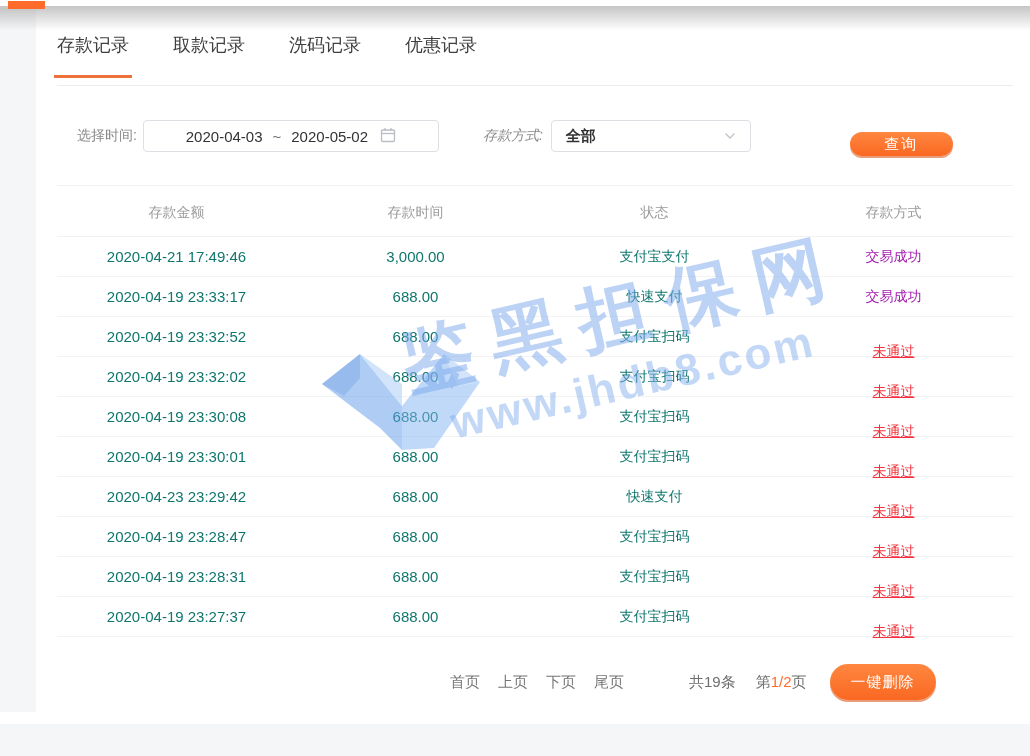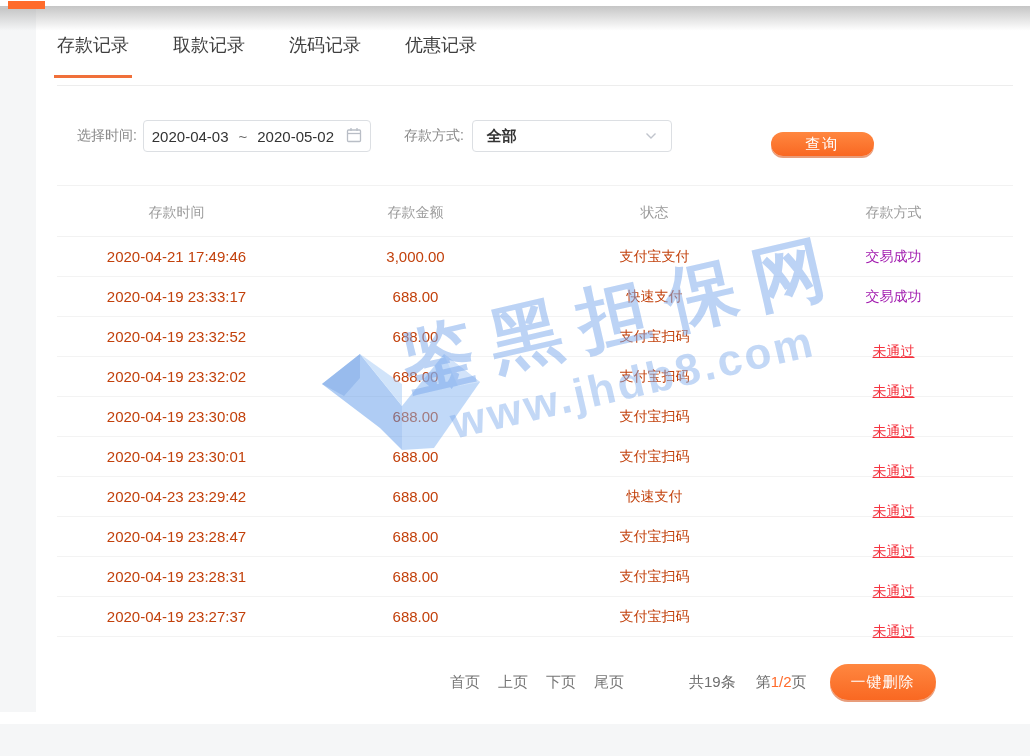--- a/index.html
+++ b/index.html
@@ -19,38 +19,38 @@
 
   
   .tabs { display:flex; margin-top:25px; padding-bottom:28px; border-bottom:1px solid #ededed; }
   .tab { position:relative; font-size:18px; color:#3f3f3f; line-height:24px; margin-right:44px; cursor:pointer; }
   .tab.active::after { content:""; position:absolute; left:-3px; right:-3px; bottom:-21px; height:3px; background:#f0703a; }
 
   
   .filter-row { display:flex; align-items:center; margin-top:32px; height:36px; }
   .flabel { font-size:14px; color:#8a8a8a; }
   .flabel.first { margin-left:20px; margin-right:6px; }
-  .date-input { width:228px; height:32px; border:1px solid #dcdfe3; border-radius:4px;
+  .date-input { width:296px; height:32px; border:1px solid #dcdfe3; border-radius:4px;
     display:flex; align-items:center; justify-content:center; gap:10px; font-size:15px; color:#333; cursor:pointer; }
   .date-input .sep { color:#666; }
   .cal { margin-left:2px; }
-  .flabel.method { margin-left:33px; margin-right:8px; }
+  .flabel.method { margin-left:44px; margin-right:8px;font-style:italic; }
   .select { width:200px; height:32px; border:1px solid #dcdfe3; border-radius:4px;
     display:flex; align-items:center; font-size:15px; color:#333; padding:0 14px; cursor:pointer;font-weight:bold; }
   .select .chev { margin-left:auto; display:flex; }
   .btn { border:none; color:#fff; font-size:15px; letter-spacing:2px; cursor:pointer;
     background:linear-gradient(#ff8740,#f96822); box-shadow:0 2px 0 rgba(214,77,14,.55); border-radius:19px; }
   .btn.query { width:103px; height:24px; margin-left:99px;margin-top:16px; }
 
   
   .table { margin-top:31px; }
   .thead { display:flex; height:52px; line-height:52px; border-top:1px solid #f2f2f2; border-bottom:1px solid #f2f2f2; }
   .th { width:25%; text-align:center; font-size:14px; color:#9b9b9b; }
   .trow { display:flex; height:40px; align-items:center; border-bottom:1px solid #f3f3f3; }
-  .cell { width:25%; text-align:center; font-size:14px; color:#c2410c; }
+  .cell { width:25%; text-align:center; font-size:14px; color:#0f766e; }
   .cell.time, .cell.amount { font-size:15px; }
   .cell.success { color:#a21caf; }
   .cell.fail { color:#f5333f; text-decoration:underline; cursor:pointer;margin-top:31px; }
 
   
   .pager { display:flex; align-items:center; margin-top:27px; height:36px; font-size:15px; }
   .plink { color:#767676; margin-right:18px; cursor:pointer; }
   .plink.first { margin-left:393px; }
   .ptotal { color:#6f6f6f; margin-left:47px; }
   .pindicator { color:#6f6f6f; margin-left:20px; }
@@ -105,22 +105,22 @@
             <svg width="12" height="8" viewBox="0 0 12 8" fill="none" stroke="#c0c4cc" stroke-width="1.4">
               <polyline points="1.5,1.5 6,6 10.5,1.5"></polyline>
             </svg>
           </span>
         </div>
         <button class="btn query">查询</button>
       </div>
 
       <div class="table">
         <div class="thead">
+          <div class="th">存款金额</div>
           <div class="th">存款时间</div>
-          <div class="th">存款金额</div>
           <div class="th">状态</div>
           <div class="th">存款方式</div>
         </div>
         <div class="tbody" id="tbody">
             <div class="trow">
               <div class="cell time">2020-04-21 17:49:46</div>
               <div class="cell amount">3,000.00</div>
               <div class="cell method">支付宝支付</div>
               <div class="cell status success">交易成功</div>
             </div>

